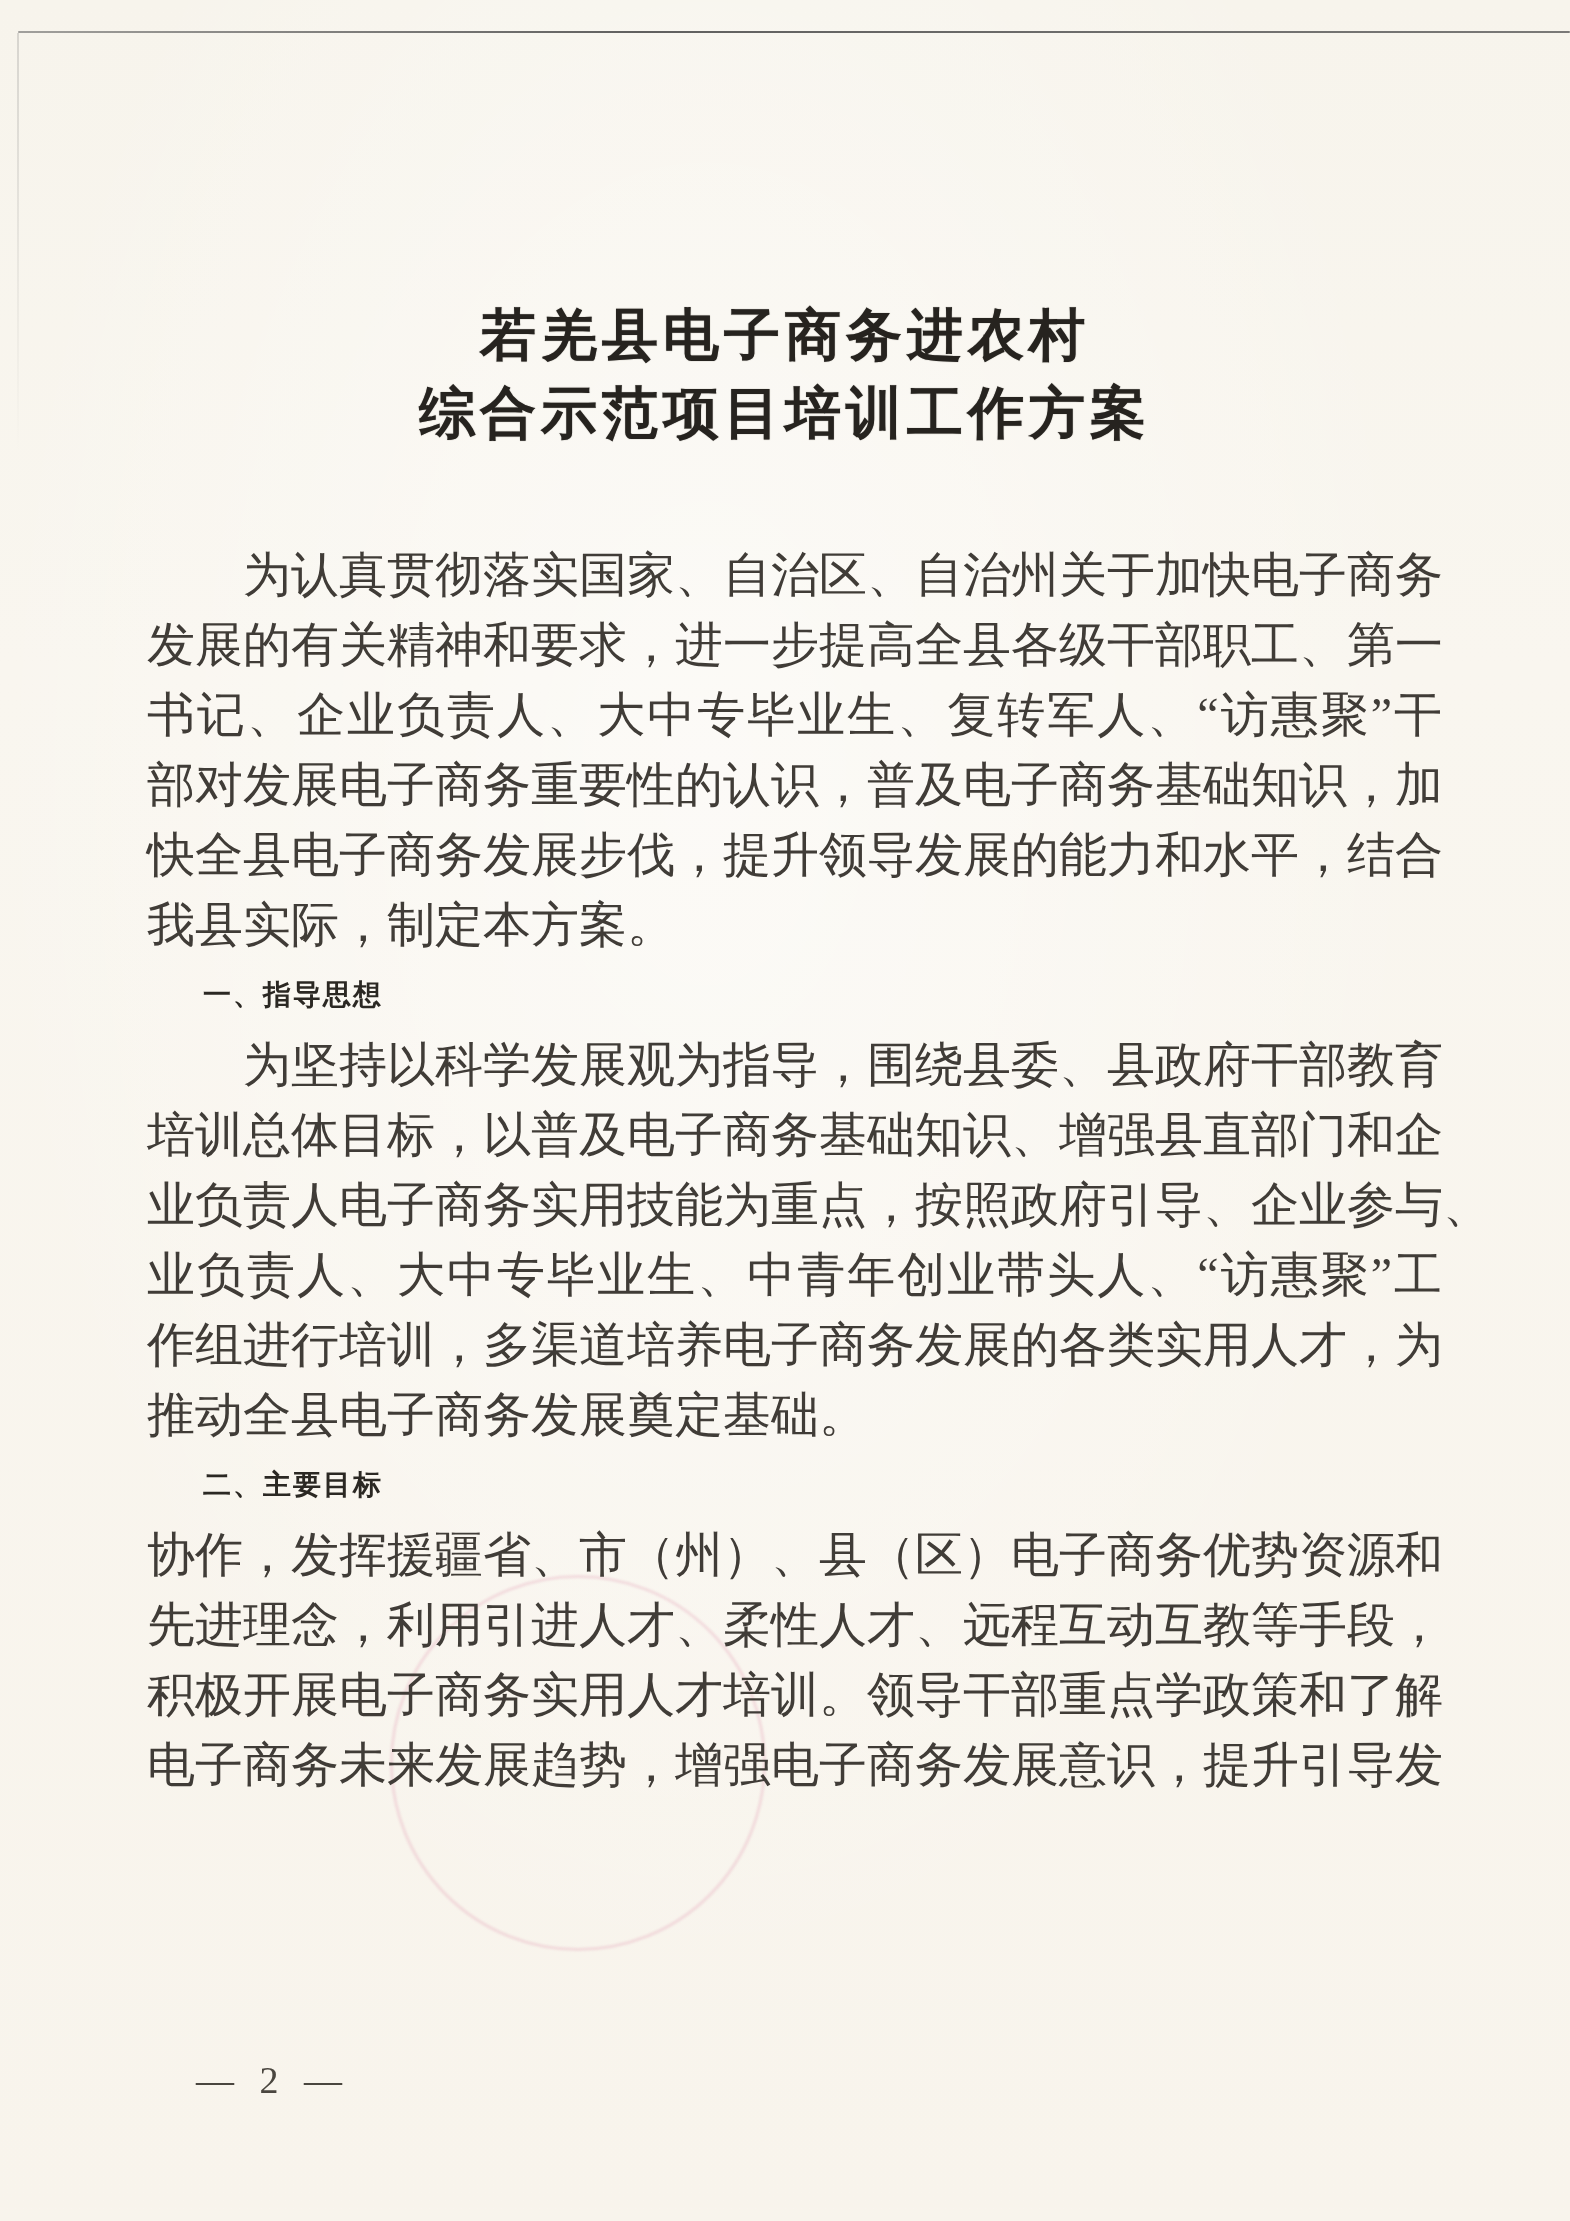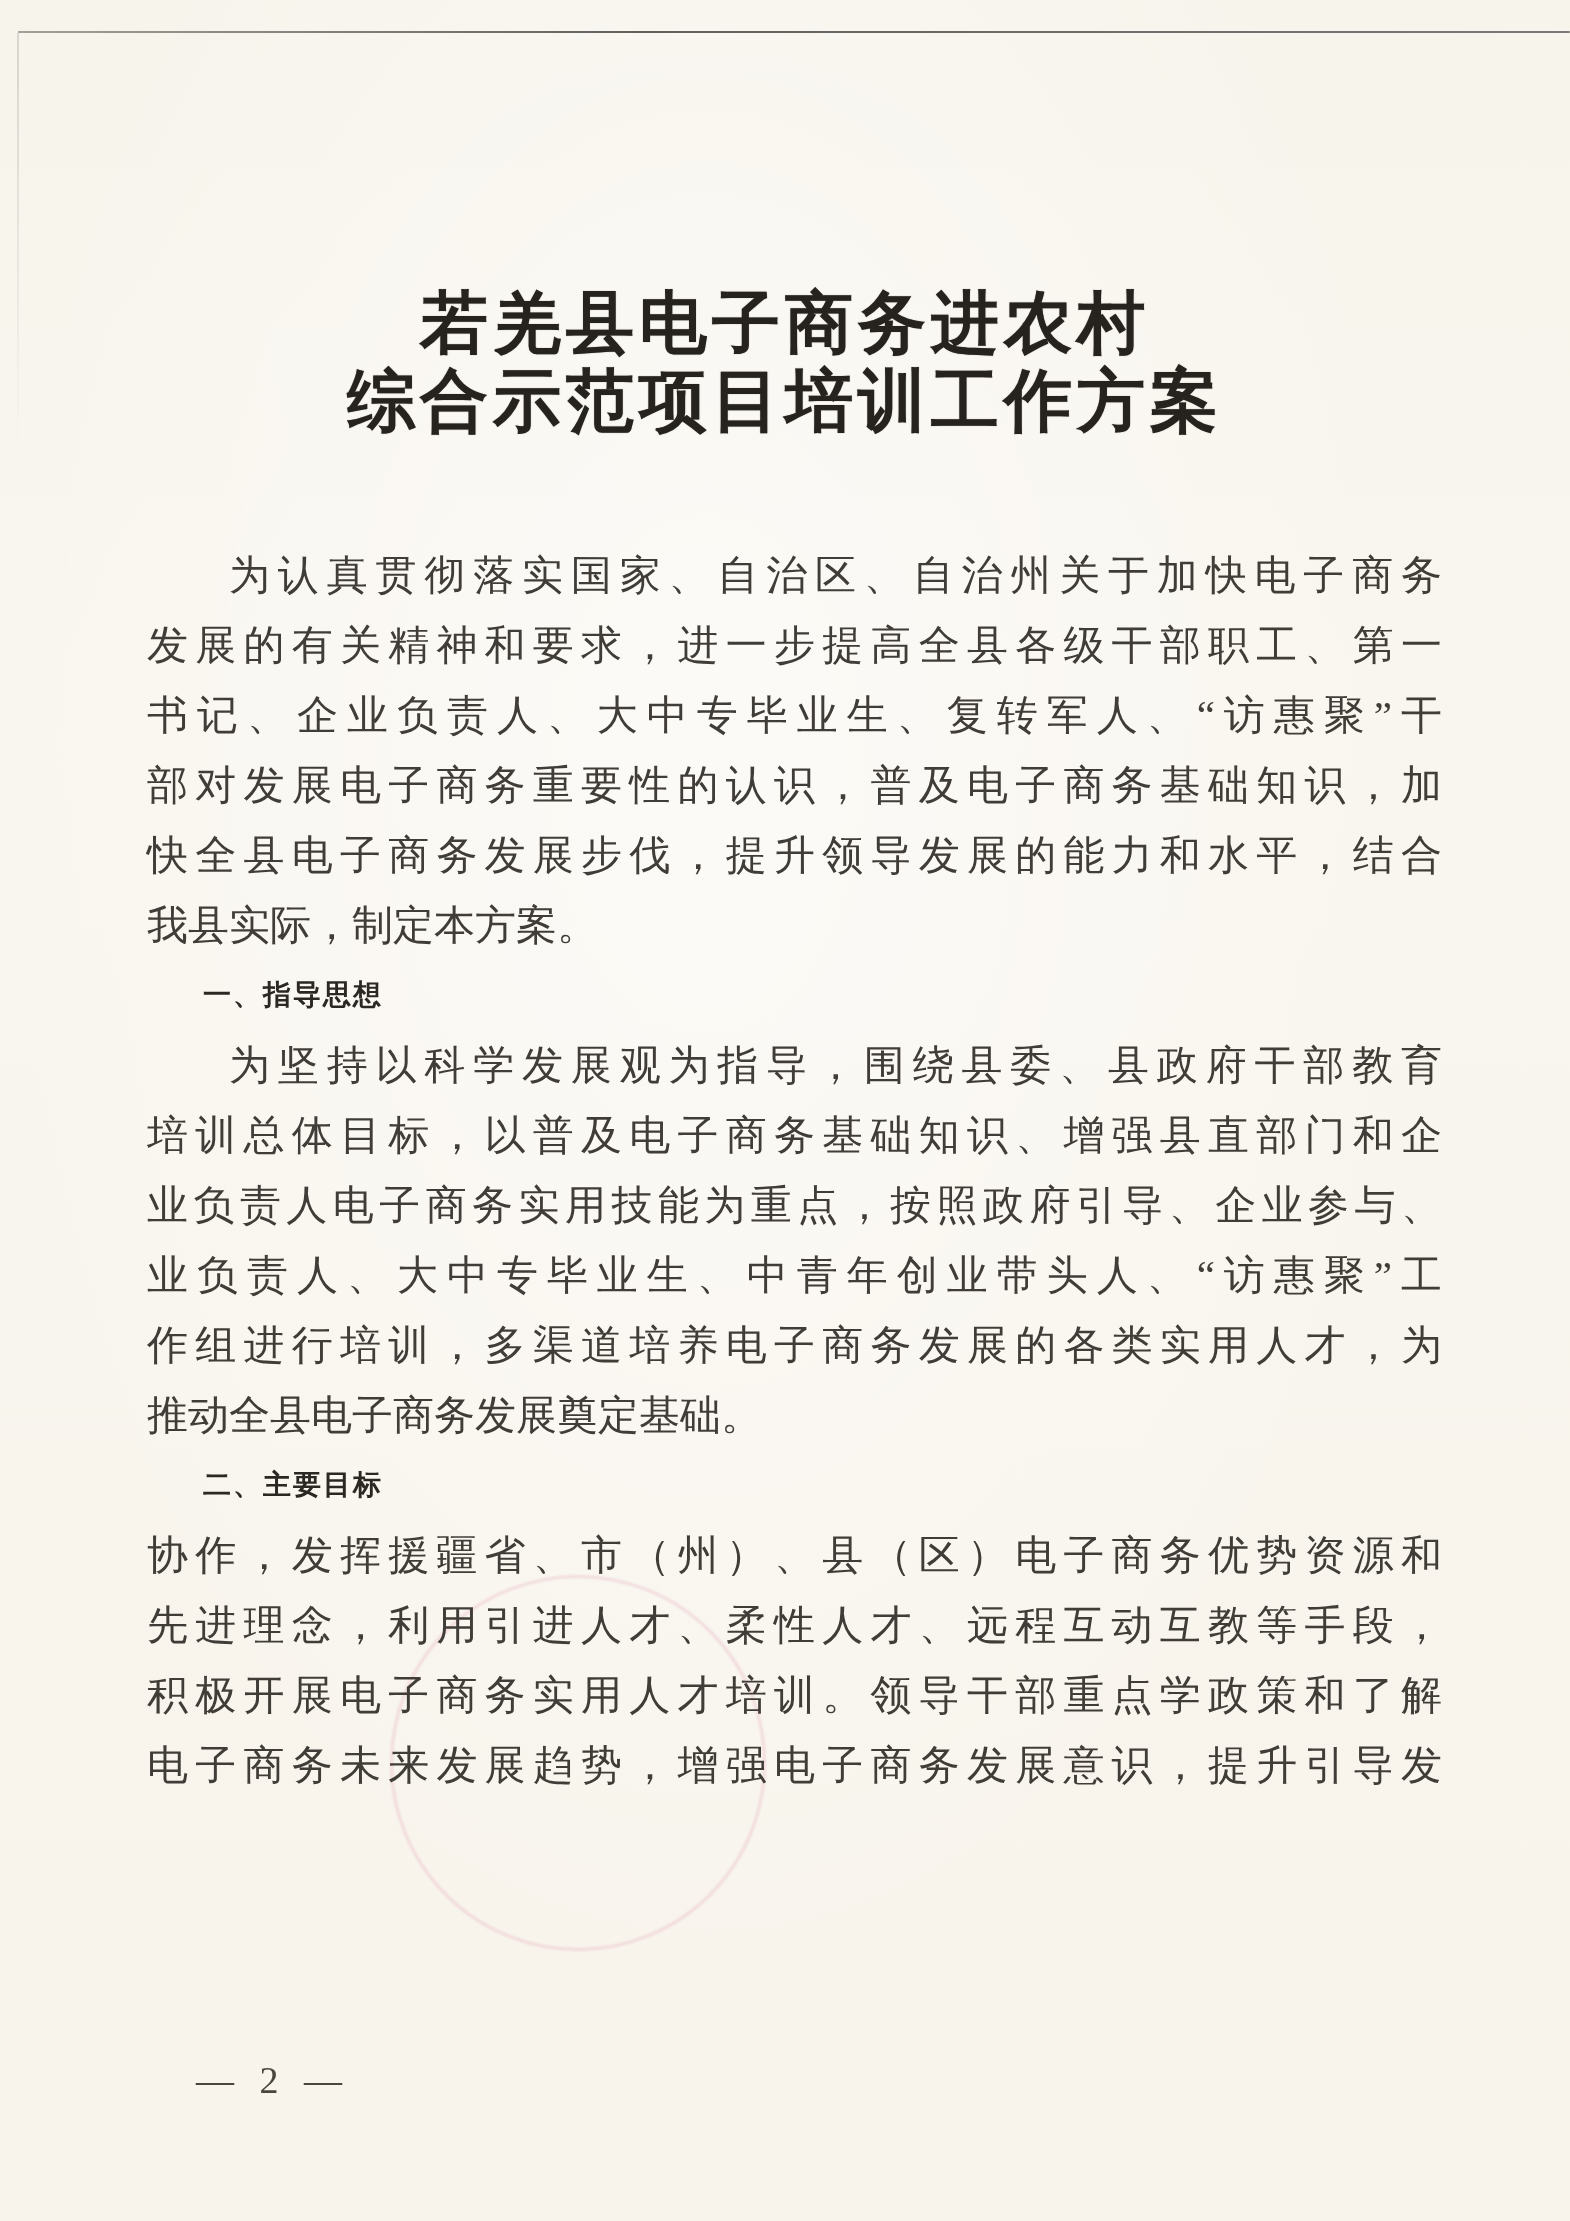--- a/index.html
+++ b/index.html
@@ -34,38 +34,38 @@
   .stamp-circle {
     position: absolute;
     left: 390px; top: 1575px;
     width: 370px; height: 370px;
     border: 3px solid rgba(219,128,158,0.22);
     border-radius: 50%;
     filter: blur(1px);
   }
   .title-block {
     position: absolute;
-    left: 0; top: 284px; width: 1570px;
+    left: 0; top: 296px; width: 1570px;
     text-align: center;
     font-weight: bold;
-    font-size: 68px;
+    font-size: 56px;
     line-height: 78px;
     letter-spacing: 5px;
     color: #26231f;
     text-shadow: 0 0 1px rgba(40,36,30,0.6);
   }
   .body-block {
     position: absolute;
     left: 147px; top: 540px;
     width: 1295px;
   }
   .line {
     height: 70px;
     line-height: 70px;
-    font-size: 41px;
+    font-size: 48px;
     text-align: justify;
     text-align-last: justify;
     white-space: nowrap;
     color: #403c37;
   }
   .line.indent { text-indent: 2em; }
   .line.no-just { text-align: left; text-align-last: left; white-space: normal; }
   .heading {
     height: 70px;
     line-height: 70px;

